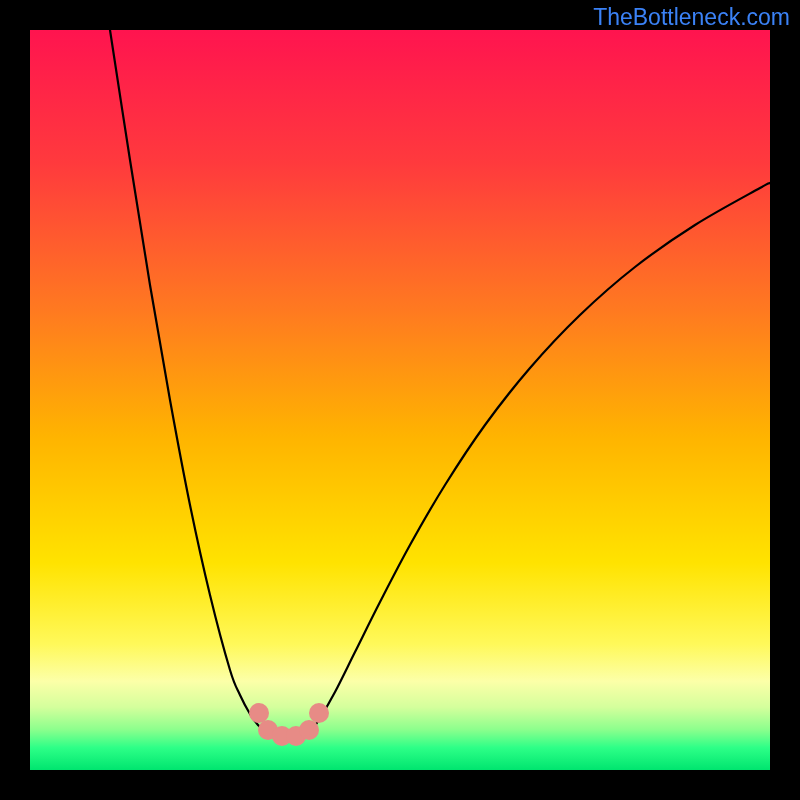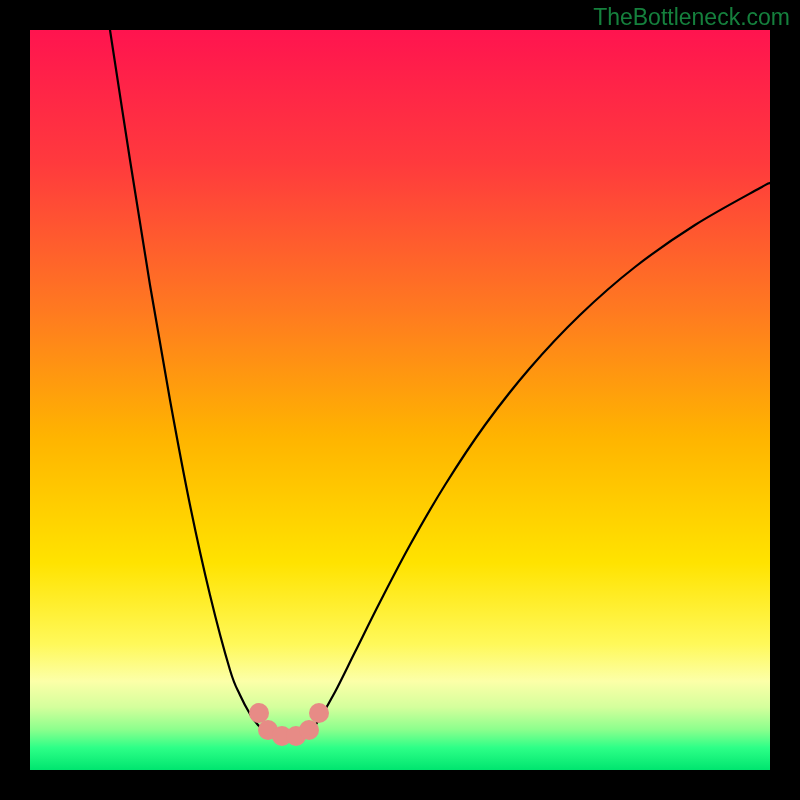--- a/index.html
+++ b/index.html
@@ -16,21 +16,21 @@
     left: 0;
     top: 0;
     width: 800px;
     height: 800px;
     background: #000;
   }
   .watermark {
     position: absolute;
     top: 4px;
     right: 10px;
-    color: #15803d;
+    color: #3b82f6;
     font-size: 23px;
     font-weight: 500;
     letter-spacing: 0px;
     user-select: none;
   }
   .plot-area {
     position: absolute;
     left: 30px;
     top: 30px;
     width: 740px;

